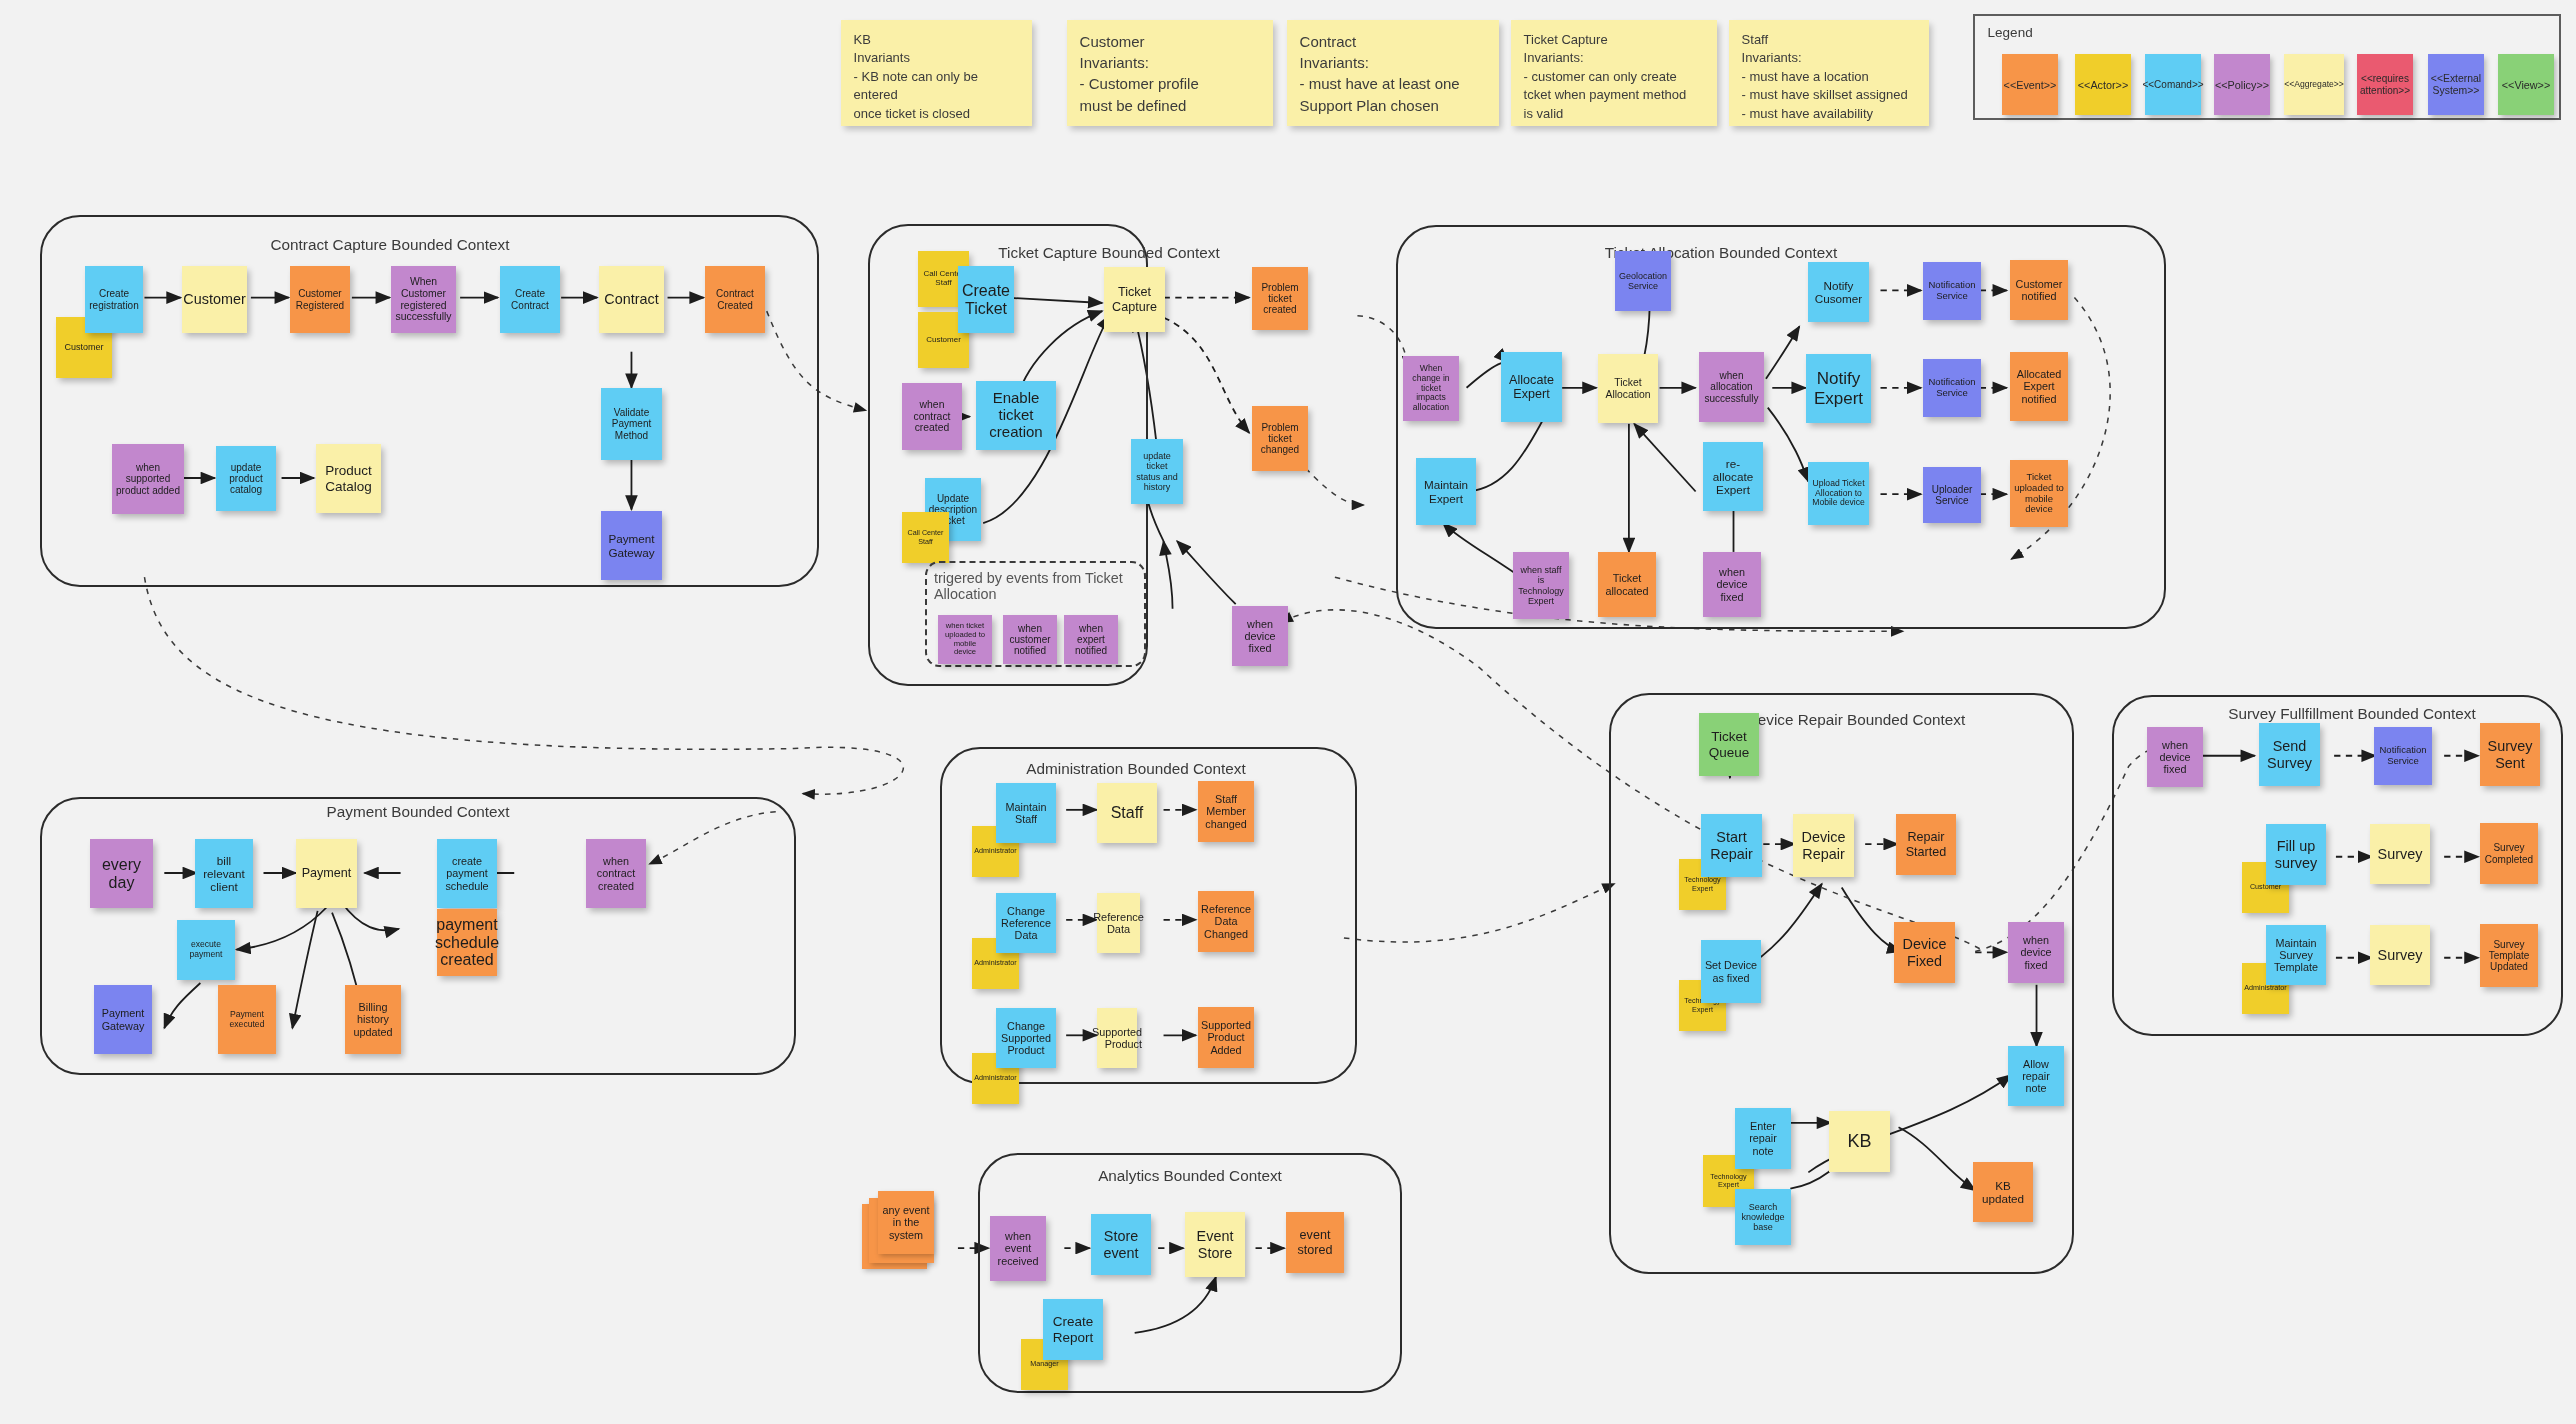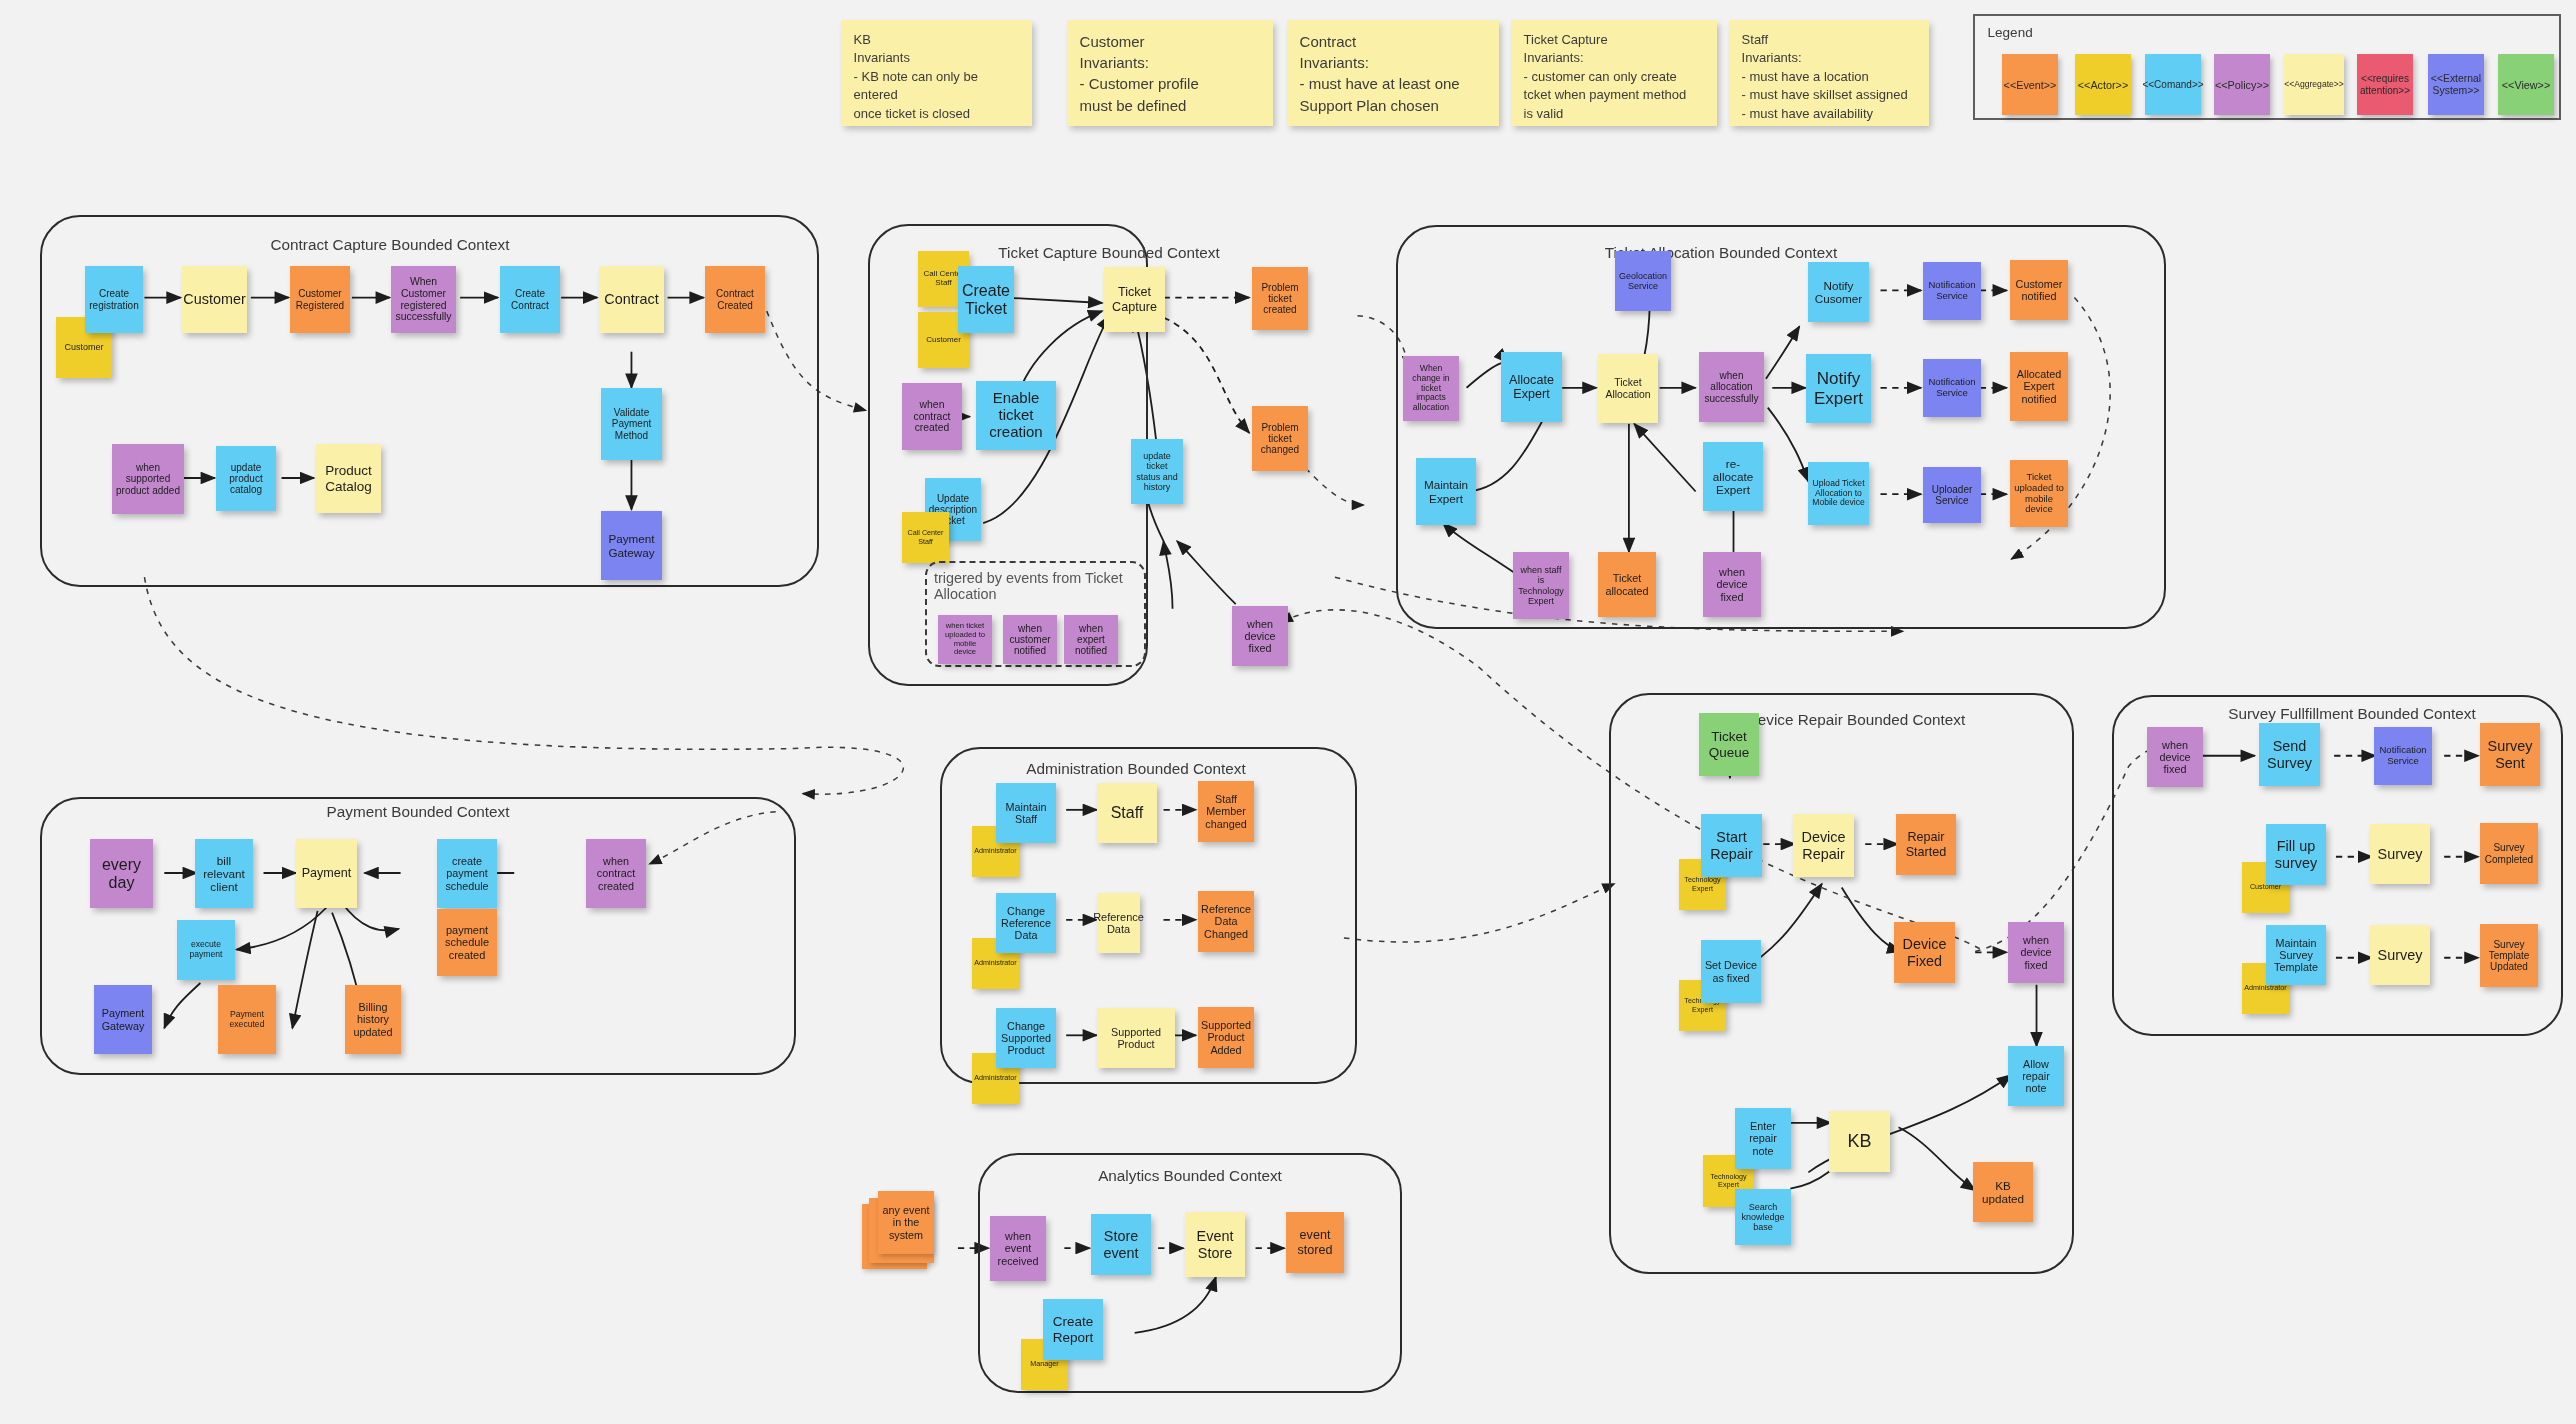--- a/index.html
+++ b/index.html
@@ -266,21 +266,21 @@
   <div class="note po" style="left:1703px;top:552px;width:58px;height:65px;font-size:10.8px;">when device fixed</div>
 
   <div class="bc" style="left:40px;top:797px;width:756px;height:278px;"></div>
   <div class="bc-title" style="left:418px;top:803px;">Payment Bounded Context</div>
 
   <div class="note po" style="left:90px;top:839px;width:63px;height:69px;font-size:16px;">every day</div>
   <div class="note cm" style="left:195px;top:839px;width:58px;height:69px;font-size:11.7px;">bill relevant client</div>
   <div class="note ag" style="left:296px;top:839px;width:61px;height:69px;font-size:12.6px;">Payment</div>
   <div class="note cm" style="left:437px;top:839px;width:60px;height:69px;font-size:10.8px;">create payment schedule</div>
   <div class="note po" style="left:586px;top:839px;width:60px;height:69px;font-size:10.8px;">when contract created</div>
-  <div class="note ev" style="left:437px;top:909px;width:60px;height:67px;font-size:11px;">payment schedule created</div>
+  <div class="note ev" style="left:437px;top:909px;width:60px;height:67px;font-size:16px;">payment schedule created</div>
 
   <div class="note cm" style="left:177px;top:920px;width:58px;height:60px;font-size:8.6px;">execute payment</div>
   <div class="note xs" style="left:94px;top:985px;width:58px;height:69px;font-size:10.8px;">Payment Gateway</div>
   <div class="note ev" style="left:218px;top:985px;width:58px;height:69px;font-size:8.6px;">Payment executed</div>
   <div class="note ev" style="left:345px;top:985px;width:56px;height:69px;font-size:10.8px;">Billing history updated</div>
 
   <div class="bc" style="left:940px;top:747px;width:417px;height:337px;"></div>
   <div class="bc-title" style="left:1136px;top:760px;">Administration Bounded Context</div>
 
   <div class="note ac" style="left:972px;top:826px;width:47px;height:51px;font-size:7.2px;">Administrator</div>
@@ -288,21 +288,21 @@
   <div class="note ag" style="left:1097px;top:783px;width:60px;height:60px;font-size:16px;">Staff</div>
   <div class="note ev" style="left:1198px;top:781px;width:56px;height:61px;font-size:10.8px;">Staff Member changed</div>
 
   <div class="note ac" style="left:972px;top:938px;width:47px;height:51px;font-size:7.2px;">Administrator</div>
   <div class="note cm" style="left:996px;top:893px;width:60px;height:60px;font-size:10.8px;">Change Reference Data</div>
   <div class="note ag" style="left:1097px;top:893px;width:43px;height:60px;font-size:11px;">Reference Data</div>
   <div class="note ev" style="left:1198px;top:891px;width:56px;height:61px;font-size:10.8px;">Reference Data Changed</div>
 
   <div class="note ac" style="left:972px;top:1053px;width:47px;height:51px;font-size:7.2px;">Administrator</div>
   <div class="note cm" style="left:996px;top:1008px;width:60px;height:60px;font-size:10.8px;">Change Supported Product</div>
-  <div class="note ag" style="left:1097px;top:1008px;width:78px;height:60px;font-size:10.8px;">Supported Product</div>
+  <div class="note ag" style="left:1097px;top:1008px;width:40px;height:60px;font-size:10.8px;text-align:right;">Supported Product</div>
   <div class="note ev" style="left:1198px;top:1007px;width:56px;height:61px;font-size:10.8px;">Supported Product Added</div>
 
   <div class="bc" style="left:1609px;top:693px;width:465px;height:581px;"></div>
   <div class="bc-title" style="left:1856px;top:711px;">Device Repair Bounded Context</div>
 
   <div class="note vw" style="left:1699px;top:713px;width:60px;height:63px;font-size:13.5px;">Ticket Queue</div>
   <div class="note ac" style="left:1679px;top:859px;width:47px;height:51px;font-size:7.2px;">Technology Expert</div>
   <div class="note cm" style="left:1701px;top:814px;width:61px;height:63px;font-size:14.4px;">Start Repair</div>
   <div class="note ag" style="left:1793px;top:814px;width:61px;height:63px;font-size:14.4px;">Device Repair</div>
   <div class="note ev" style="left:1896px;top:814px;width:60px;height:61px;font-size:12.6px;">Repair Started</div>

